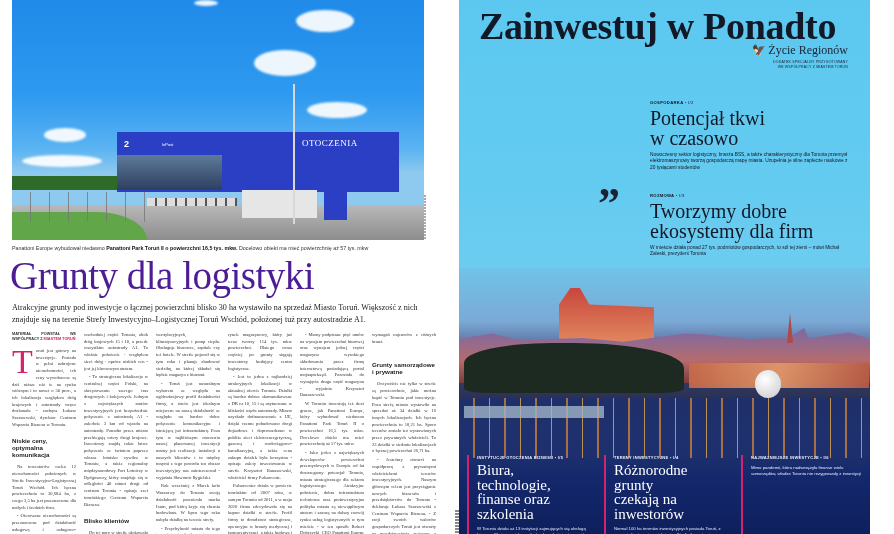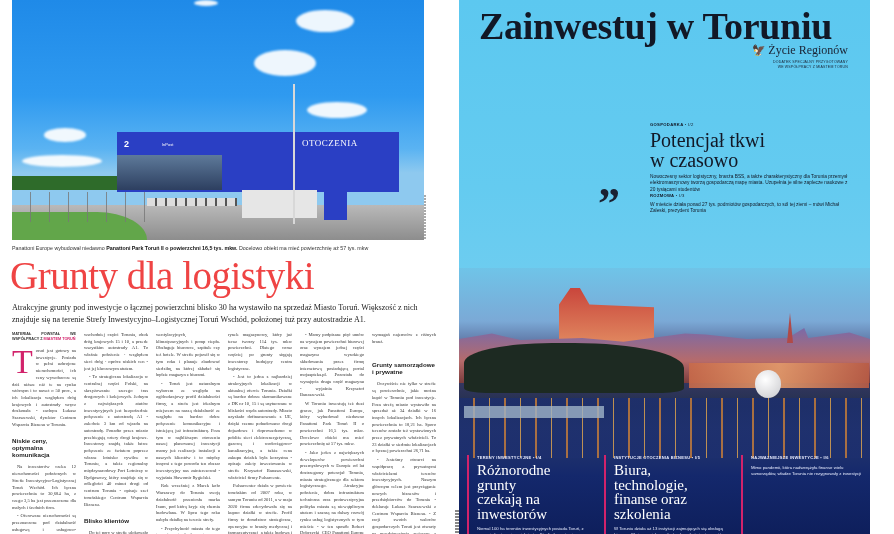--- a/index.html
+++ b/index.html
@@ -23,21 +23,21 @@
   .sign-box { position: absolute; left: 312px; top: 178px; width: 23px; height: 42px; background: #2a3fc4; }
   .ground-road { position: absolute; left: 0; top: 205px; width: 412px; height: 35px; background: linear-gradient(180deg,#b9b9b9,#8d8d8d); }
   .ground-grass { position: absolute; left: 0; top: 212px; width: 135px; height: 28px; background: #62a64a; border-top-right-radius: 50px 28px; }
   .fence { position: absolute; left: 0; top: 192px; width: 135px; height: 30px;
            background: repeating-linear-gradient(90deg, transparent 0 18px, #777 18px 19px); opacity: .8; }
   .cars { position: absolute; left: 135px; top: 198px; width: 90px; height: 8px;
           background: repeating-linear-gradient(90deg,#ddd 0 8px,#555 8px 10px); }
 
   .caption { position: absolute; left: 12px; top: 245px; font-family: "Liberation Sans", sans-serif; font-size: 5.3px; color: #333; white-space: nowrap; }
   .caption b { color: #111; }
-  .headline { position: absolute; left: 10px; top: 253px; font-family: "Liberation Serif", serif; font-size: 39px; font-weight: normal; color: #ef4444; letter-spacing: -0.5px; white-space: nowrap; }
+  .headline { position: absolute; left: 10px; top: 253px; font-family: "Liberation Serif", serif; font-size: 39px; font-weight: normal; color: #4c1d95; letter-spacing: -0.5px; white-space: nowrap; }
   .lead { position: absolute; left: 12px; top: 302px; width: 420px; font-size: 8.1px; line-height: 11.5px; color: #222; }
 
   .columns { position: absolute; left: 12px; top: 332px; width: 424px; height: 202px; display: grid;
              grid-template-columns: repeat(6, 1fr); column-gap: 8px; }
   .col { font-size: 4.6px; line-height: 6.7px; color: #333; text-align: justify; overflow: hidden; }
   .byline { font-family: "Liberation Sans", sans-serif; font-size: 3.8px; font-weight: bold; color: #333; margin-bottom: 6px; line-height: 5px; }
   .byline .author { color: #d2236b; }
   .dropcap { float: left; font-size: 34px; line-height: 28px; color: #d2236b; margin: 0 3px 0 0; font-family: "Liberation Serif", serif; }
   .subhead { font-family: "Liberation Sans", sans-serif; font-weight: bold; font-size: 6.2px; line-height: 7px; color: #222; margin: 9px 0 6px 0; text-align: left; }
   .para { margin-bottom: 2px; text-indent: 5px; }
@@ -50,21 +50,21 @@
   .brand { position: absolute; right: 22px; top: 43px; text-align: right; }
   .brand-name { font-family: Liberation Serif, serif; font-size: 12px; color: #1a2233; white-space: nowrap; }
   .brand-name .eagle { font-size: 11px; margin-right: 2px; }
   .brand-sub { font-family: "Liberation Sans", sans-serif; font-size: 3.5px; color: #1a2233; line-height: 4.5px; margin-top: 2px; letter-spacing: .2px; }
 
   .teaser { position: absolute; color: #121826; }
   .teaser .kicker { font-family: "Liberation Sans", sans-serif; font-size: 4.2px; font-weight: bold; letter-spacing: .3px; }
   .teaser .kicker .page { font-weight: normal; }
   .teaser .title { font-family: "Liberation Serif", serif; font-size: 20px; line-height: 20px; margin-top: 3px; }
   .teaser .desc { font-family: "Liberation Sans", sans-serif; font-size: 4.8px; line-height: 6.3px; margin-top: 4px; }
-  .t1 { left: 191px; top: 122px; width: 200px; }
+  .t1 { left: 191px; top: 100px; width: 200px; }
   .t2 { left: 191px; top: 193px; width: 200px; }
   .quote-mark { position: absolute; left: 139px; top: 184px; font-family: "Liberation Serif", serif; font-size: 44px; line-height: 40px; color: #1a2233; font-weight: bold; }
 
   .skyline { position: absolute; left: 0; top: 268px; width: 411px; height: 266px;
              background: linear-gradient(180deg, #6fc4e8 0%, #7ba9d6 20%, #3d3a6a 38%, #23304e 52%, #2a3a6c 60%, #14286c 78%, #0e1f5c 100%); }
   .cathedral { position: absolute; left: 100px; top: 20px; width: 95px; height: 55px; background: linear-gradient(180deg,#c9463c,#e0875f); clip-path: polygon(0 100%,0 30%,12% 0,22% 0,32% 30%,100% 35%,100% 100%); }
   .old-town { position: absolute; left: 0; top: 60px; width: 411px; height: 55px; background: linear-gradient(180deg,#7a6aa8,#b66b6b 60%,#7a3c3c); clip-path: polygon(0 20%,8% 10%,15% 22%,30% 18%,40% 25%,55% 10%,60% 12%,70% 20%,80% 18%,84% 0,85% 18%,95% 8%,100% 20%,100% 100%,0 100%); }
   .trees-dark { position: absolute; left: 5px; top: 75px; width: 220px; height: 50px; background: #1d2a22; border-radius: 40% 50% 10% 10%; }
   .walls-lit { position: absolute; left: 230px; top: 95px; width: 180px; height: 25px; background: linear-gradient(90deg,#c86a4a,#e39a6a,#b95c45); opacity: .9; }
   .balloon { position: absolute; left: 296px; top: 102px; width: 26px; height: 28px; border-radius: 50%; background: radial-gradient(circle at 40% 35%,#fff,#c8c8cc); }
@@ -152,21 +152,21 @@
       <h3 class="subhead" style="margin-top:16px">Grunty samorządowe i prywatne</h3>
       <p class="para">Oczywiście nie tylko w strefie są powierzchnie, jakie można kupić w Toruniu pod inwestycje. Poza strefą miasto wystawiło na sprzedaż aż 34 działki w 16 innych lokalizacjach. Ich łączna powierzchnia to 18,21 ha. Sporo terenów zostało też wystawionych przez prywatnych właścicieli. To 23 działki w siedmiu lokalizacjach o łącznej powierzchni 26,71 ha.</p>
       <p class="para">- Jesteśmy otwarci na współpracę z prywatnymi właścicielami terenów inwestycyjnych. Naszym głównym celem jest przyciąganie nowych biznesów i przedsiębiorców do Torunia - deklaruje Łukasz Szarszewski z Centrum Wsparcia Biznesu. - Z racji swoich walorów gospodarczych Toruń jest otwarty na przedsięwzięcia związane z turystyką, sektorem usług i kulturą. Szczególnie dynamiczny rozwój obserwowany jest w obszarze logistycznym, turystycznym, farmaceutycznym, medycznym, spożywczym, metalowym, tworzyw sztucznych i chemicznym.</p>
     </div>
   </div>
 </section>
 
 <div class="spine"></div>
 
 <section class="page-right">
-  <h1 class="masthead">Zainwestuj w Toruniu</h1>
+  <h1 class="masthead">Zainwestuj w Ponadto</h1>
 
   <div class="brand">
     <div class="brand-name">
       <span class="eagle">🦅</span><span>Życie Regionów</span>
     </div>
     <div class="brand-sub">
       <div>DODATEK SPECJALNY PRZYGOTOWANY</div>
       <div>WE WSPÓŁPRACY Z MIASTEM TORUŃ</div>
     </div>
   </div>
@@ -176,49 +176,53 @@
     <div class="title">
       <div>Potencjał tkwi</div>
       <div>w czasowo</div>
     </div>
     <p class="desc">Nowoczesny sektor logistyczny, branża BSS, a także charakterystyczny dla Torunia przemysł elektromaszynowy tworzą gospodarczą mapę miasta. Uzupełnia je silne zaplecze naukowe z 20 tysiącami studentów</p>
   </div>
 
   <div class="quote-mark">”</div>
   <div class="teaser t2">
     <div class="kicker"><span>ROZMOWA</span> <span class="page">• I/3</span></div>
+    <div class="title">
+      <div>Tworzymy dobre</div>
+      <div>ekosystemy dla firm</div>
+    </div>
     <p class="desc">W mieście działa ponad 27 tys. podmiotów gospodarczych, to sól tej ziemi – mówi Michał Zaleski, prezydent Torunia</p>
   </div>
 
   <div class="skyline">
     <div class="cathedral"></div>
     <div class="old-town"></div>
     <div class="spire"></div>
     <div class="trees-dark"></div>
     <div class="walls-lit"></div>
     <div class="balloon"></div>
     <div class="river"></div>
     <div class="boats"></div>
   </div>
 
   <div class="bottom-stories">
     <div class="story">
+      <div class="kicker"><span>INSTYTUCJE OTOCZENIA BIZNESU</span> <span>• I/5</span></div>
+      <div class="title">
+        <div>Biura, technologie,</div>
+        <div>finanse oraz szkolenia</div>
+      </div>
+      <p class="desc">W Toruniu działa aż 13 instytucji zajmujących się obsługą biznesu. Można w nich uzyskać pełną ofertę instrumentów wsparcia</p>
+    </div>
+    <div class="story">
       <div class="kicker"><span>TERENY INWESTYCYJNE</span> <span>• I/4</span></div>
       <div class="title">
         <div>Różnorodne grunty</div>
         <div>czekają na inwestorów</div>
       </div>
       <p class="desc">Niemal 100 ha terenów inwestycyjnych posiada Toruń, z czego jedna trzecia z nich jest w Strefie Inwestycyjno-Logistycznej Toruń Wschód</p>
     </div>
     <div class="story">
-      <div class="kicker"><span>INSTYTUCJE OTOCZENIA BIZNESU</span> <span>• I/5</span></div>
-      <div class="title">
-        <div>Biura, technologie,</div>
-        <div>finanse oraz szkolenia</div>
-      </div>
-      <p class="desc">W Toruniu działa aż 13 instytucji zajmujących się obsługą biznesu. Można w nich uzyskać pełną ofertę instrumentów wsparcia</p>
-    </div>
-    <div class="story">
       <div class="kicker"><span>NAJWAŻNIEJSZE INWESTYCJE</span> <span>• I/6</span></div>
       <p class="desc">Mimo pandemii, która nadwerężyła finanse wielu samorządów, władze Torunia nie rezygnowały z inwestycji</p>
     </div>
   </div>
 </section>
 
 </body></html>

